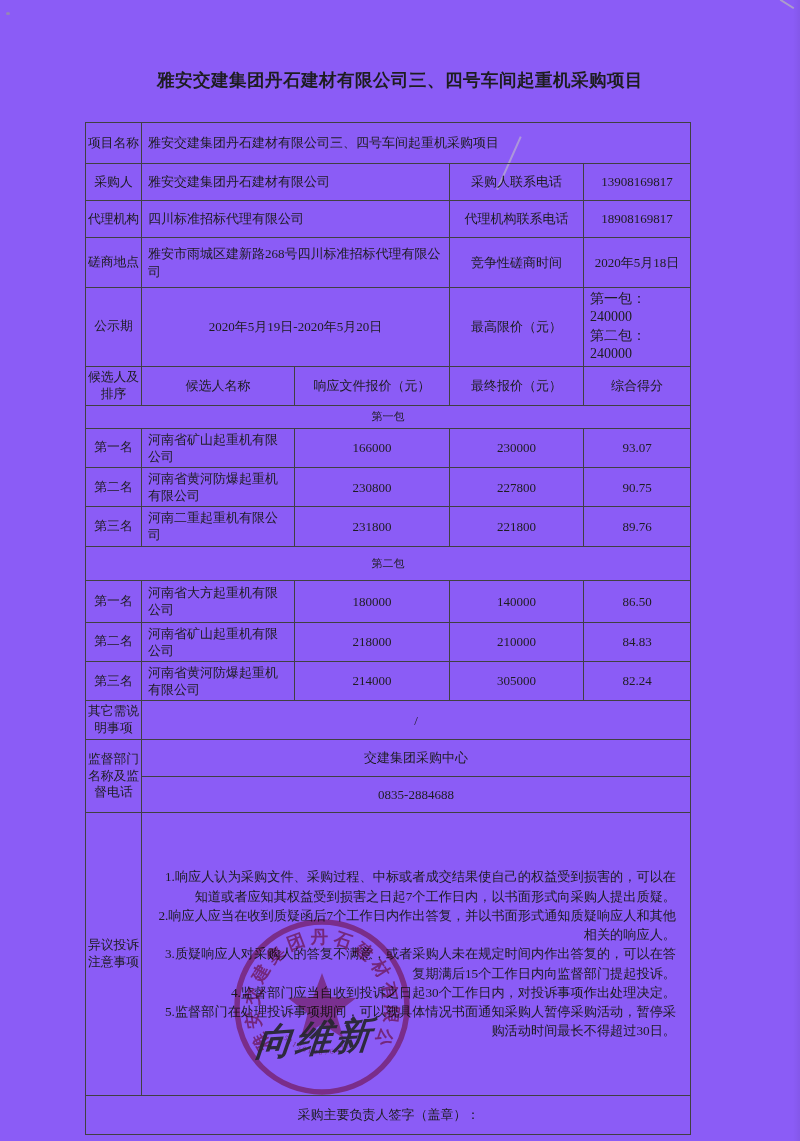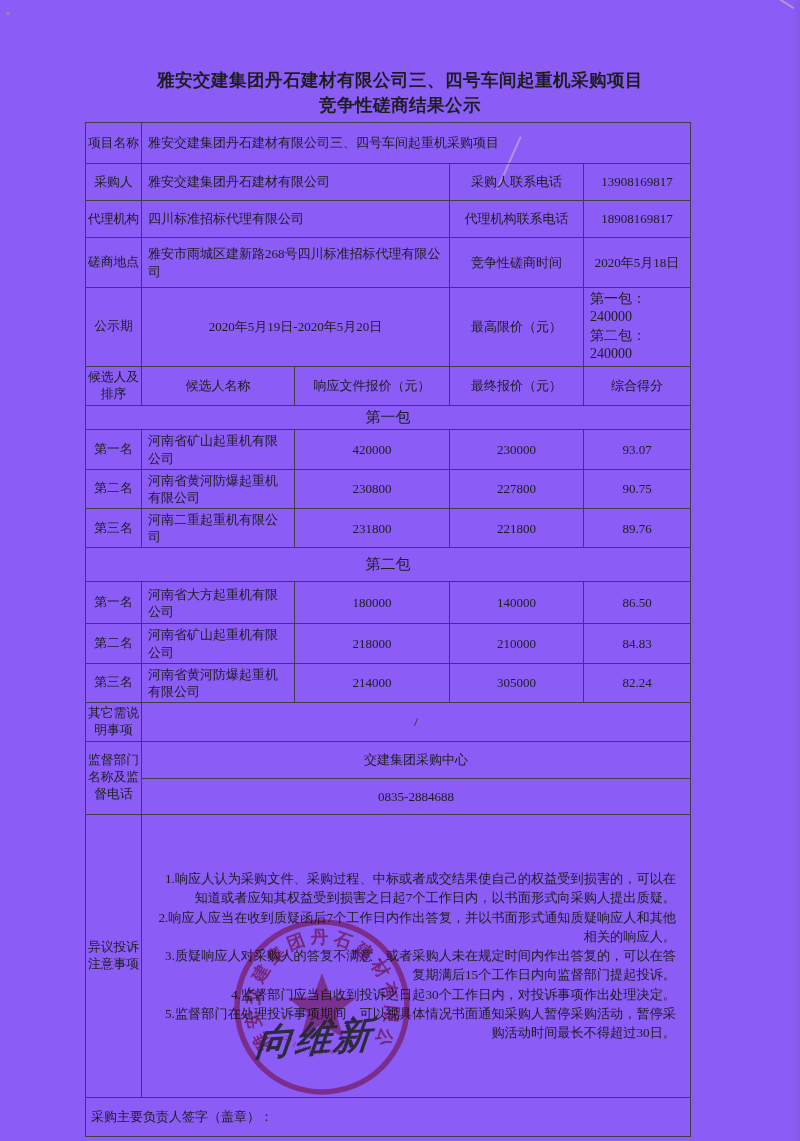--- a/index.html
+++ b/index.html
@@ -11,24 +11,24 @@
   }
   .doc-title { position:absolute; top:68px; left:0; width:100%; text-align:center;
     font-weight:bold; font-size:17.5px; line-height:1.45; letter-spacing:0.5px; }
   table.result { position:absolute; left:85px; top:122px; width:605px;
     border-collapse:collapse; table-layout:fixed; font-size:13px; }
   td { border:1.6px solid #404043; padding:2px 4px; text-align:center;
        vertical-align:middle; line-height:1.32; overflow:hidden; }
   td.lbl { padding:2px 0; font-size:12.8px; }
   td.left { text-align:left; padding-left:6px; }
   td.maxprice { text-align:left; padding-left:6px; font-size:14px; }
-  td.band { font-size:15px; }
+  td.band { font-size:11px; }
   .notice-body { text-align:right; padding:0 10px 0 9px; font-size:13.2px; line-height:1.46; }
   .notice-item { margin:0; }
-  .sig-cell { text-align:left; padding-left:5px; font-size:13px; }
+  .sig-cell { text-align:center; padding-left:5px; font-size:13px; }
   .signature { position:absolute; left:256px; top:1014px; z-index:6;
     font-size:37px; font-weight:bold; font-style:italic;
     transform:rotate(-4deg) skewX(-10deg); color:#26262e; opacity:0.92;
     letter-spacing:2px; }
   .seal { position:absolute; left:227px; top:912px; z-index:5; mix-blend-mode:multiply; opacity:0.88; }
   .speck-tl { position:absolute; left:6px; top:12px; width:4px; height:3px; background:#9a9a98; border-radius:50%; opacity:.7; }
   .speck-tr { position:absolute; left:779px; top:3px; width:16px; height:2px; background:#b9b9b6; transform:rotate(32deg); opacity:.7; }
   .crease { position:absolute; left:508px; top:134px; width:1.5px; height:58px; background:#c9c9c5; transform:rotate(24deg); opacity:.55; }
   .edge-shade { position:absolute; right:0; top:0; width:7px; height:100%;
     background:linear-gradient(to right, rgba(0,0,0,0), rgba(0,0,0,0.05)); }
@@ -38,21 +38,20 @@
 
 <div class="page">
 
   <div class="speck-tl"></div>
   <div class="speck-tr"></div>
   <div class="crease"></div>
   <div class="edge-shade"></div>
 
   <div class="doc-title">
     <div>雅安交建集团丹石建材有限公司三、四号车间起重机采购项目</div>
-    <div>竞争性磋商结果公示</div>
   </div>
 
   <table class="result">
     <colgroup>
       <col style="width:56px">
         <col style="width:153px">
         <col style="width:155px">
         <col style="width:134px">
         <col style="width:107px">
     </colgroup>
@@ -102,21 +101,21 @@
       <td>综合得分</td>
     </tr>
 
     <tr style="height:23px">
       <td class="band" colspan="5">第一包</td>
     </tr>
 
     <tr style="height:38px">
       <td class="lbl">第一名</td>
       <td class="left">河南省矿山起重机有限公司</td>
-      <td>420000</td>
+      <td>166000</td>
       <td>230000</td>
       <td>93.07</td>
     </tr>
     <tr style="height:36px">
       <td class="lbl">第二名</td>
       <td class="left">河南省黄河防爆起重机有限公司</td>
       <td>230800</td>
       <td>227800</td>
       <td>90.75</td>
     </tr>

